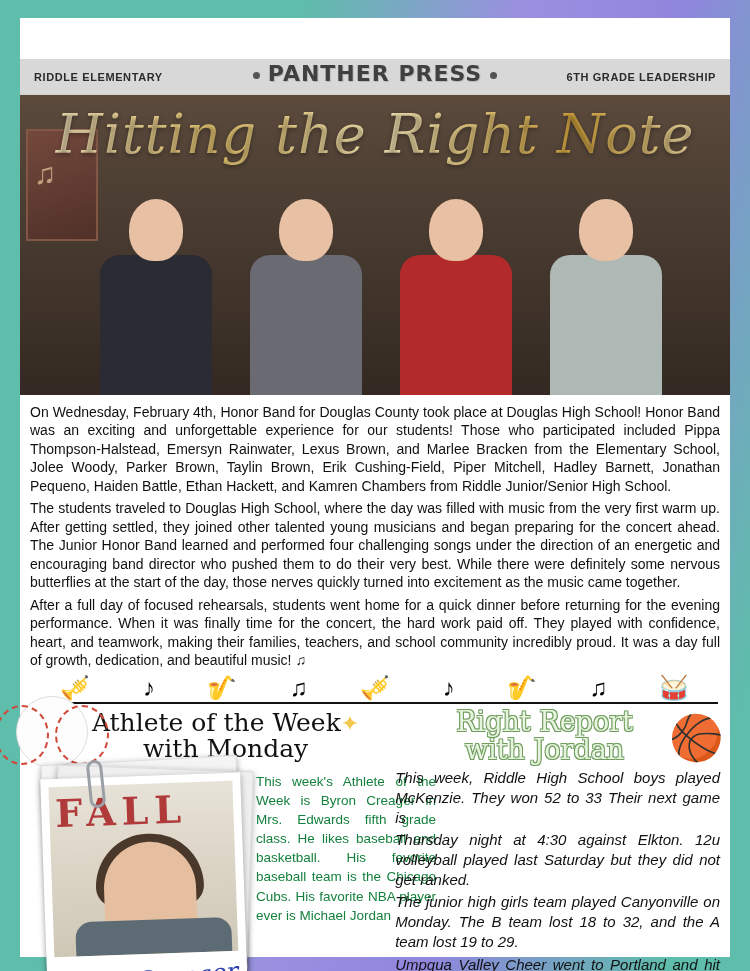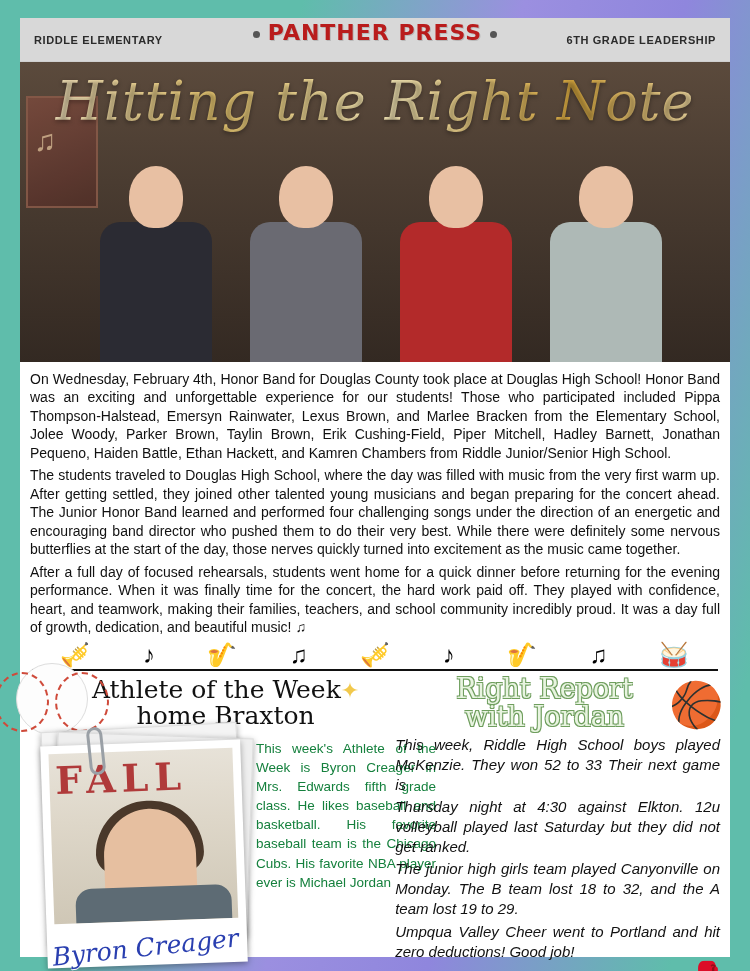--- a/index.html
+++ b/index.html
@@ -16,35 +16,36 @@
     background:linear-gradient(105deg,#5fbdab 0%,#5fbdab 30%,#9b8fe0 52%,#8f86dd 68%,#5fbdab 92%);
   }
   .inner {
     position:absolute;
     left:20px; top:18px; right:20px; bottom:14px;
     background:#ffffff;
   }
   
   .masthead {
     position:relative;
-    height:44px;
+    height:36px;
     background:#d8d8d8;
     border-bottom:1px solid #cfcfcf;
     display:flex; align-items:center; justify-content:space-between;
     padding:0 14px;
+    margin-top:41px;
   }
   .masthead .side {
     font-size:11px; font-weight:bold; letter-spacing:.6px; color:#2b2b2b;
     white-space:nowrap;
   }
   .masthead .title {
     position:absolute; left:0; right:0; top:2px;
     text-align:center;
     font-size:22px; font-weight:bold; letter-spacing:1px;
-    color:#b91c1c;
+    color:#404040;
     font-family:"DejaVu Sans", sans-serif;
     text-shadow:1px 1px 0 #b9b9b9;
   }
   .dot { display:inline-block; width:7px;height:7px;border-radius:50%;background:#555;vertical-align:middle;margin:0 8px; }
 
   
   .hero {
     position:relative;
     height:300px;
     background:#3a2d26;
@@ -283,21 +284,21 @@
     </div>
     <div class="divider"></div>
 
     <div class="bottom">
 
       <div class="col-left">
         <div class="baseball"></div>
 
         <div class="aotw-head">
           <span>Athlete of the Week</span><span class="sparkle">✦</span>
-          <span class="l2">home Braxton</span>
+          <span class="l2">with Monday</span>
         </div>
 
         <div class="polaroid p-back1"></div>
         <div class="polaroid p-back2"></div>
         <div class="polaroid p-main">
           <div class="pic">
             <div class="letters">FALL</div>
             <div class="hair2"></div>
             <div class="face"></div>
             <div class="shirt"></div>

